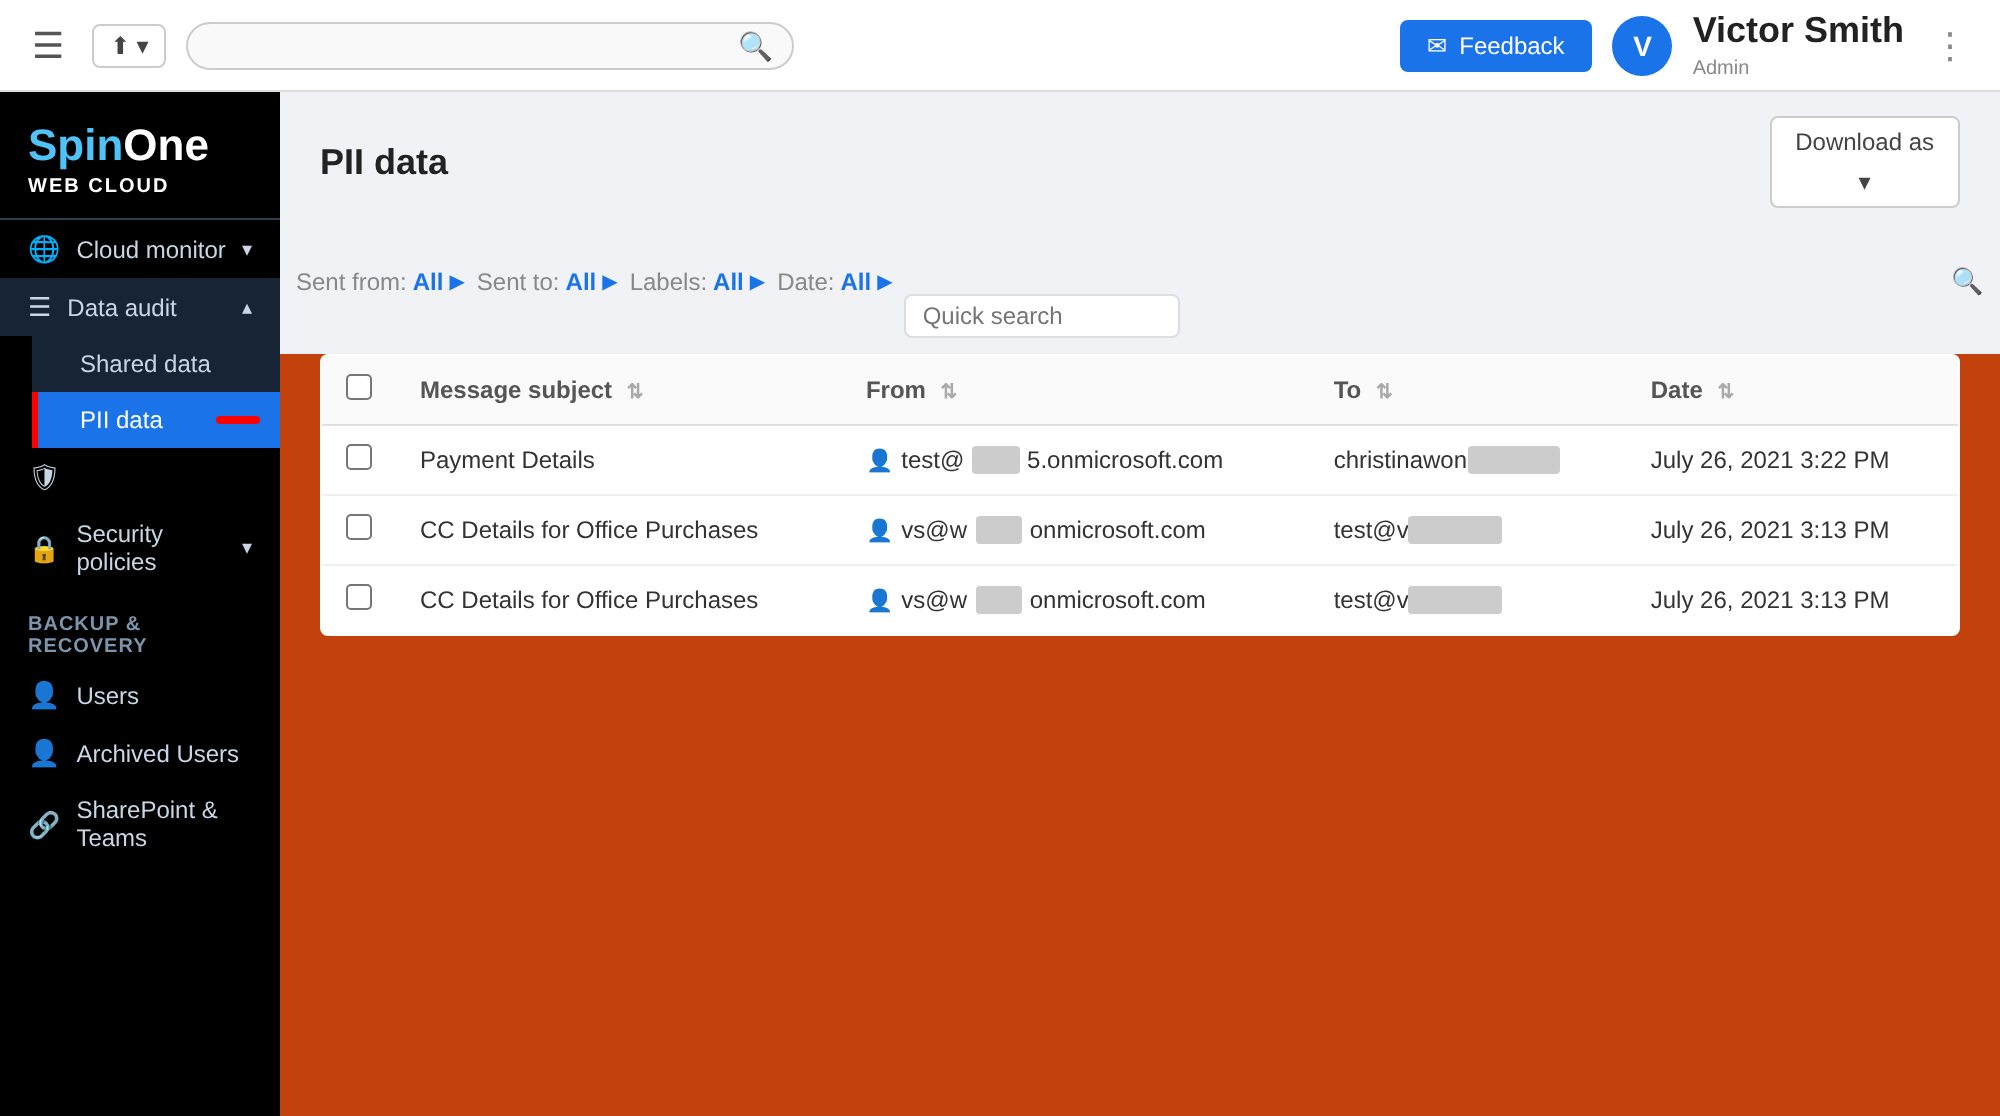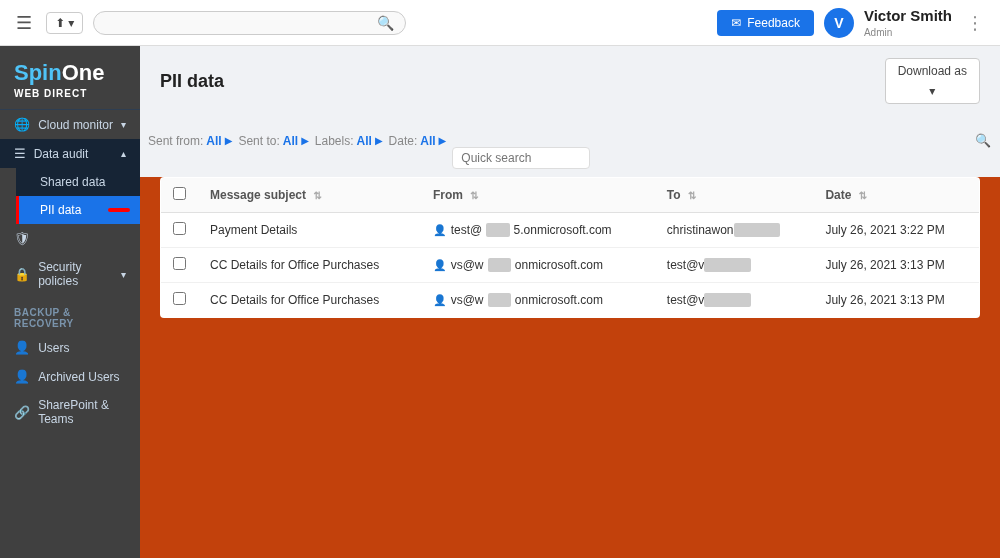--- a/index.html
+++ b/index.html
@@ -77,35 +77,35 @@
       color: #fff;
       font-size: 14px;
       font-weight: bold;
       flex-shrink: 0;
     }
     .header-user-info {
       display: flex;
       flex-direction: column;
       line-height: 1.3;
     }
-    .header-user-name { font-size: 15px; font-weight: 600; color: #222; }
+    .header-user-name { font-size: 18px; font-weight: 600; color: #222; }
     .header-user-role { font-size: 10px; color: #888; }
     .header-dots { color: #888; font-size: 18px; cursor: pointer; padding: 4px; }
 
     
     .main-layout {
       display: flex;
       flex: 1;
       overflow: hidden;
     }
 
     
     .sidebar {
       width: 140px;
-      background: #404040;
+      background: #000000;
       color: #c8d6e5;
       display: flex;
       flex-direction: column;
       flex-shrink: 0;
       overflow-y: auto;
       padding-bottom: 10px;
     }
     .sidebar-logo {
       padding: 14px 14px 10px;
       border-bottom: 1px solid #2e3e52;
@@ -294,21 +294,21 @@
     <span class="header-user-role">Admin</span>
   </div>
   <span class="header-dots">⋮</span>
 </div>
 
 <div class="main-layout">
 
   <nav class="sidebar">
     <div class="sidebar-logo">
       <div><span class="logo-spin">Spin</span><span class="logo-one">One</span></div>
-      <div class="logo-webdirect">WEB DIRECT</div>
+      <div class="logo-webdirect">WEB CLOUD</div>
     </div>
 
 
     <div class="sidebar-item">
       <span class="sidebar-item-icon">🌐</span>
       <span class="sidebar-item-label">Cloud monitor</span>
       <span class="sidebar-item-chevron">▾</span>
     </div>
 
     <div class="sidebar-item expanded">

